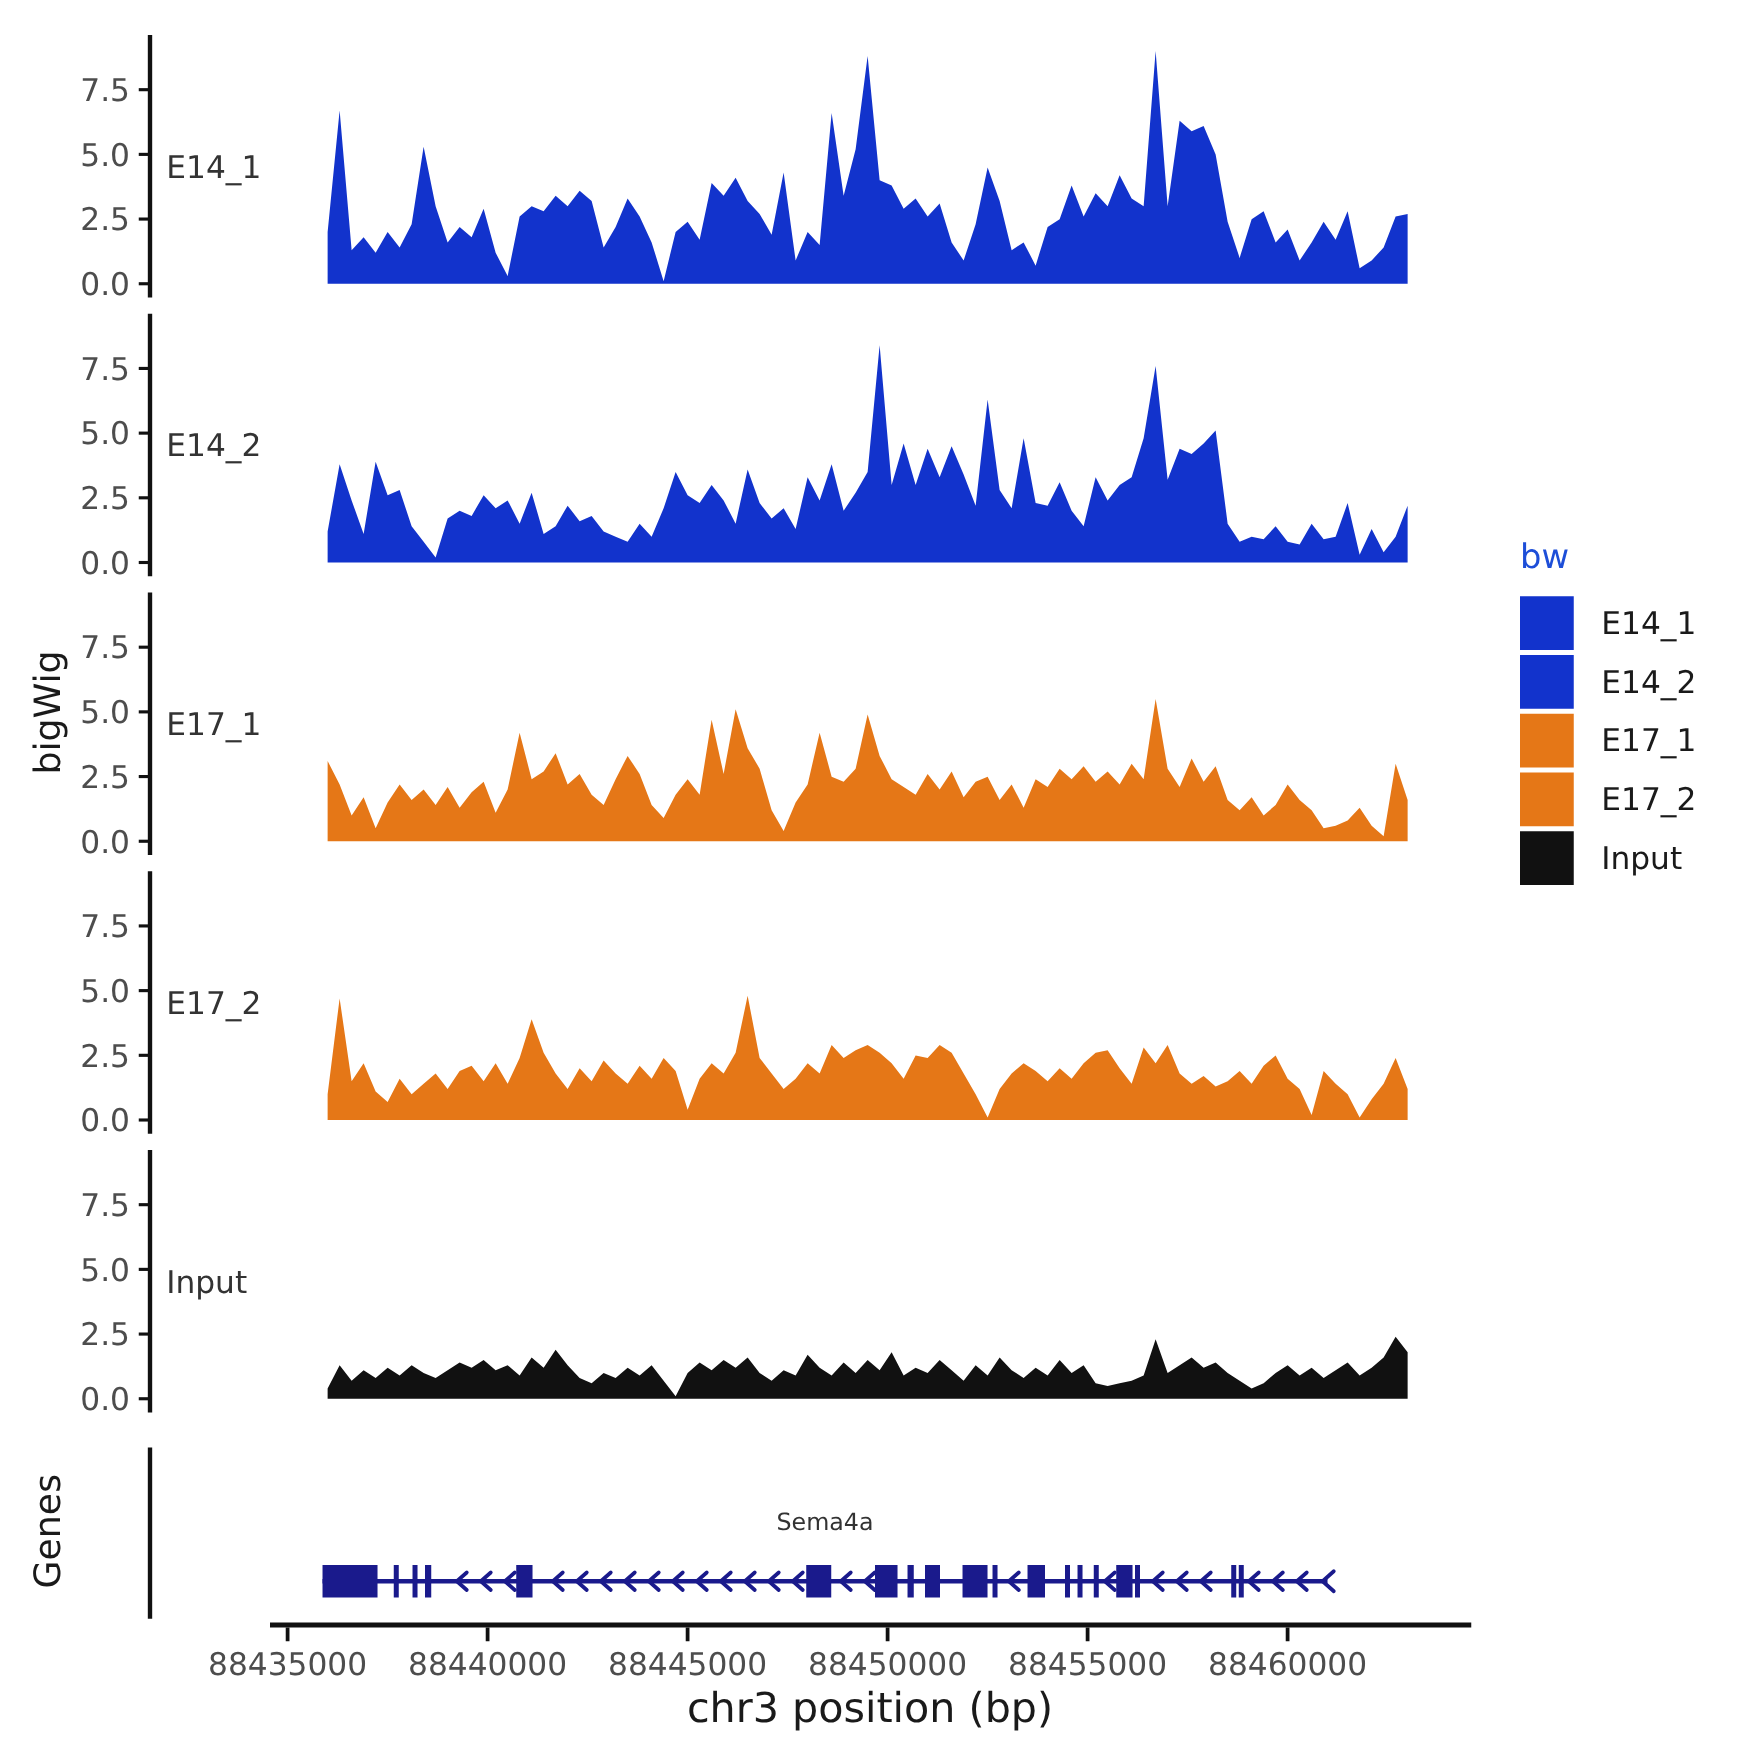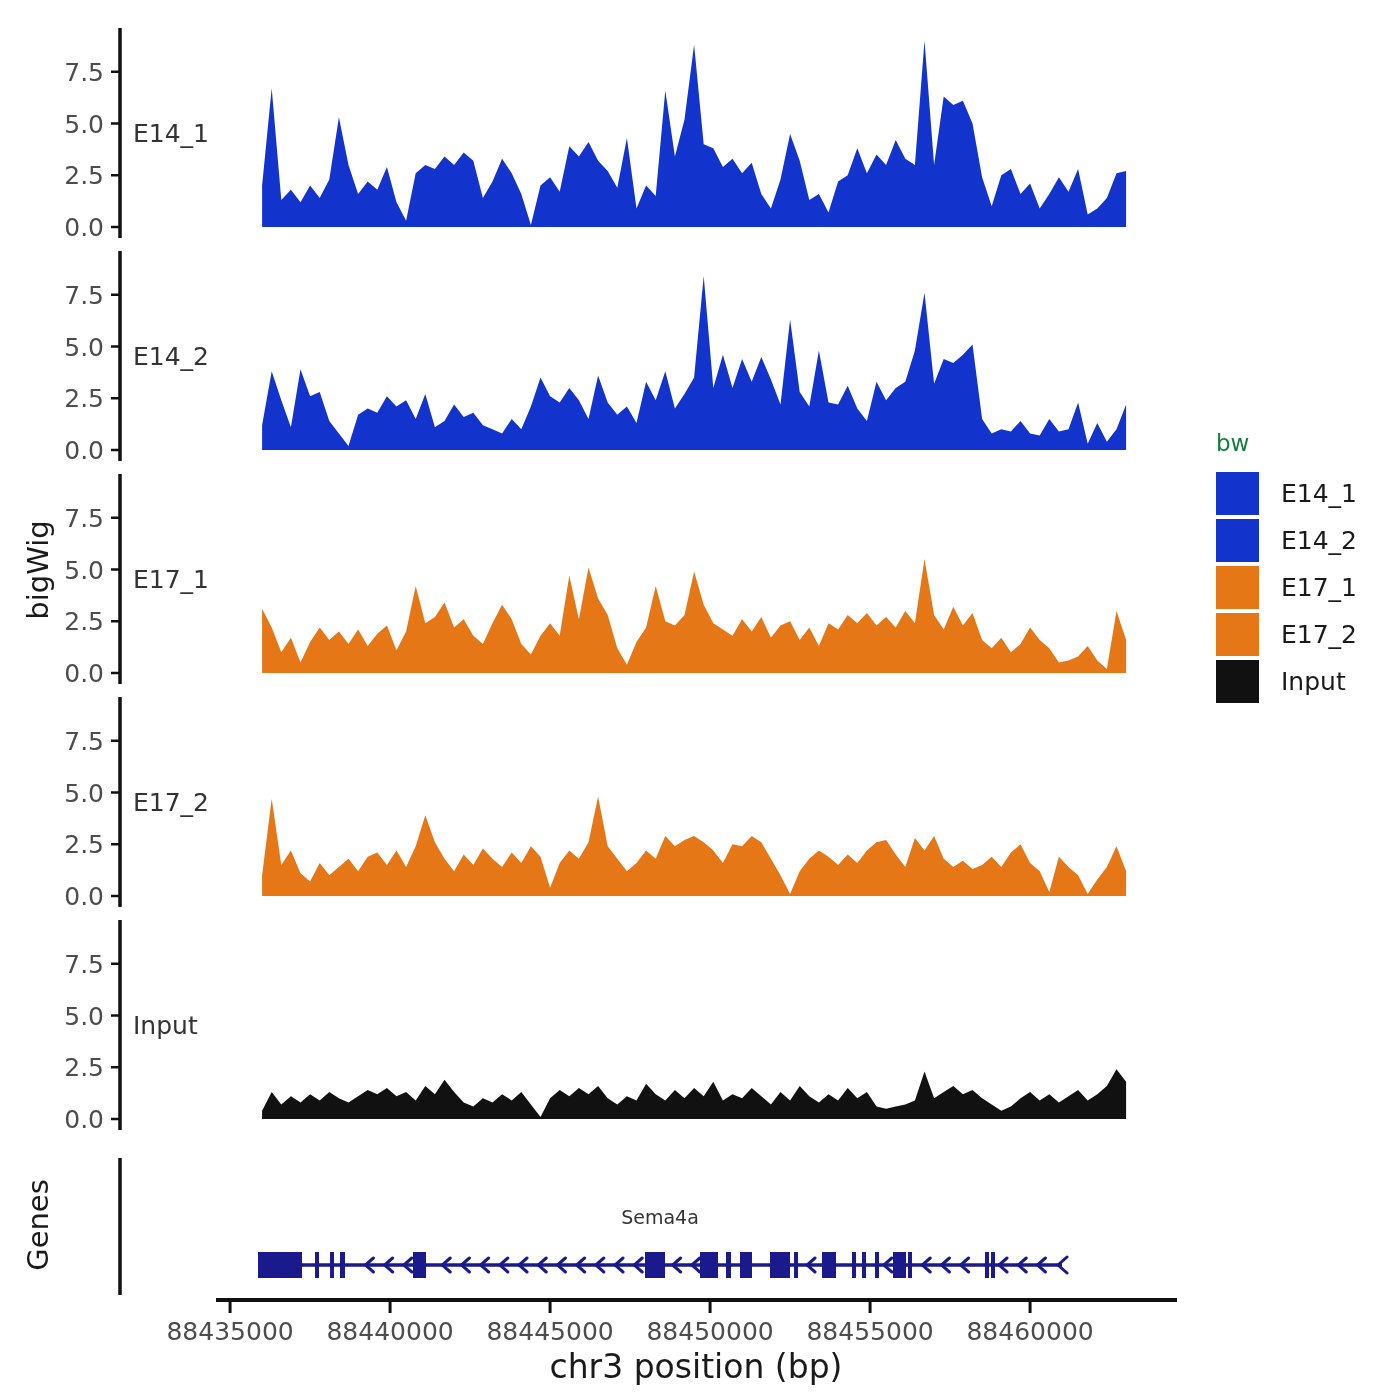--- a/index.html
+++ b/index.html
@@ -12,21 +12,21 @@
     position:absolute; transform:translate(-50%,-50%) rotate(-90deg);
     font-size:29px; color:#1a1a1a; white-space:nowrap;
   }
   .x-title{
     position:absolute; transform:translate(-50%,-50%);
     font-size:33px; color:#1a1a1a; white-space:nowrap;
   }
   .legend{
     position:absolute; left:1216px; top:430px; width:180px;
   }
-  .legend-title{font-size:23px; color:#15803d; margin-bottom:16px;}
+  .legend-title{font-size:27px; color:#1d4ed8; margin-bottom:16px;}
   .legend-row{display:flex; align-items:center; margin-bottom:4px;}
   .legend-swatch{width:43px; height:43px; flex:0 0 43px;}
   .legend-label{margin-left:22px; font-size:25px; color:#1a1a1a;}
 </style>
 </head>
 <body>
 
 <div class="page">
   <svg id="plot" width="1400" height="1400">
       <line x1="120" y1="28" x2="120" y2="238" stroke="#111111" stroke-width="3.5"></line>

